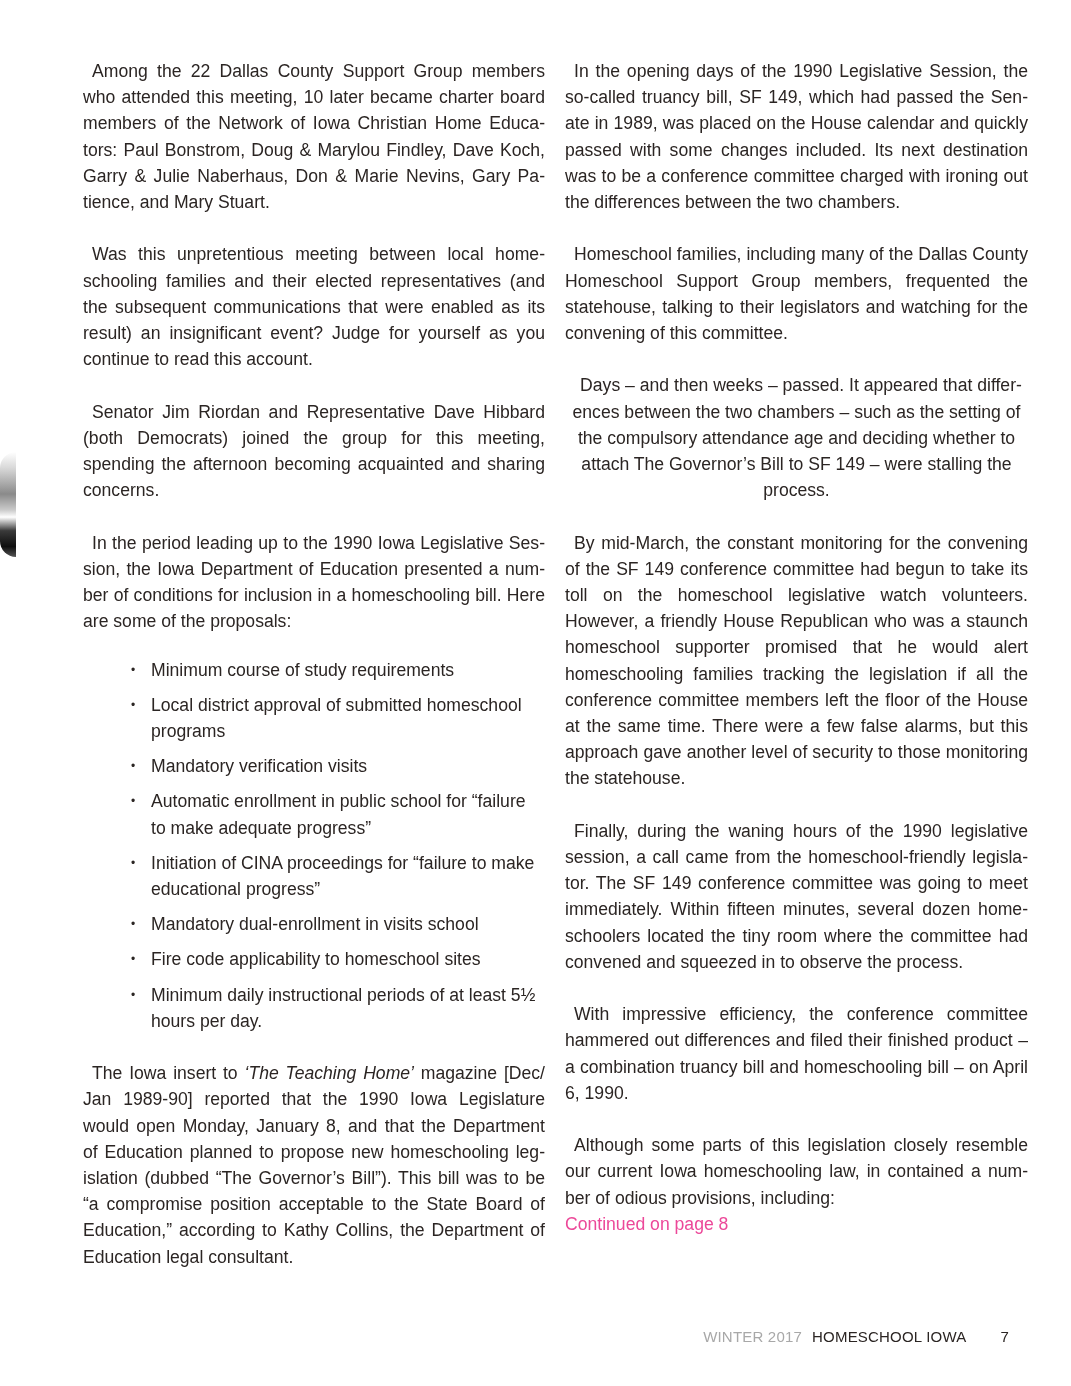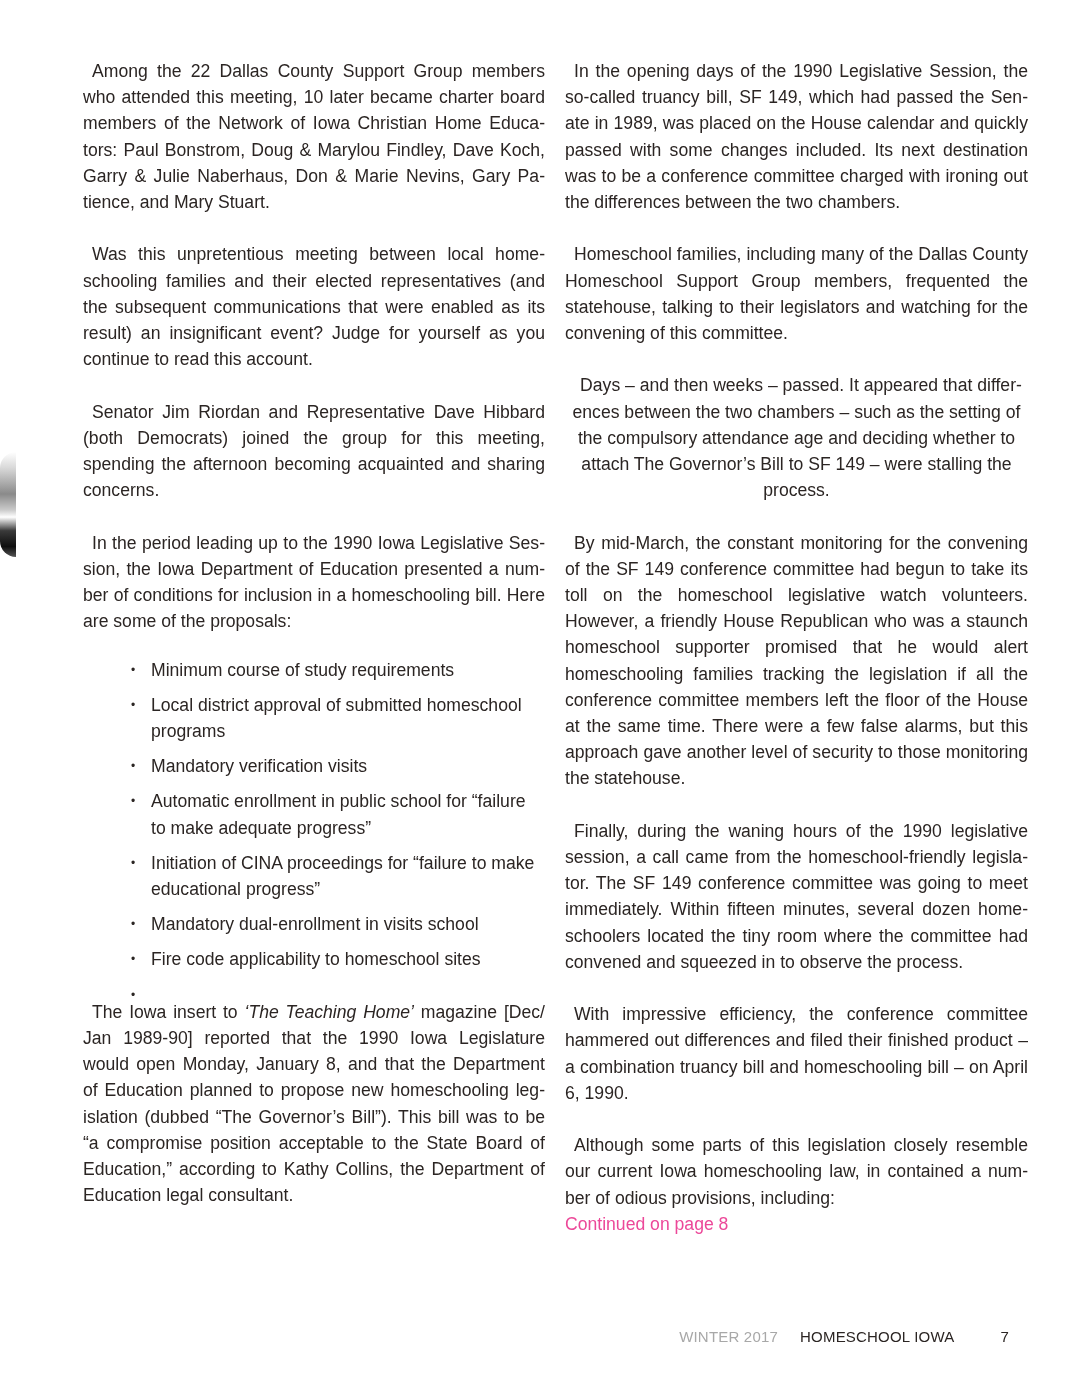--- a/index.html
+++ b/index.html
@@ -24,21 +24,21 @@
     position: relative; padding-left: 24px; margin-bottom: 9px; line-height: 26.2px;
   }
   .bullets li .dot {
     position: absolute; left: 4px; top: 0; font-size: 12px;
   }
   .continued {
     text-align: left; color: #ec4899; margin-top: -26px;
   }
   .footer {
     position: absolute; top: 1328px; right: 62px;
-    font-size: 15px; letter-spacing: 0.2px; display: flex; gap: 22px; align-items: flex-end;
+    font-size: 15px; letter-spacing: 0.2px; display: flex; gap: 10px; align-items: flex-end;
   }
   .footer .issue { color: #a8a8a8; }
   .footer .mag { color: #2b2523; }
   .footer .pagenum { color: #2b2523; margin-left: 24px; }
   .edge-photo {
     position: absolute; left: 0; top: 452px; width: 16px; height: 105px;
     background: linear-gradient(180deg, #ffffff 0%, #d9d9d9 15%, #8a8a8a 40%, #c9c9c9 55%, #ffffff 62%, #3a3a3a 75%, #0e0e0e 90%, #555 100%);
     border-radius: 40px 0 0 40px;
   }
   em { }
@@ -54,21 +54,21 @@
   <p class="para">Senator Jim Riordan and Representative Dave Hibbard (both Democrats) joined the group for this meeting, spending the afternoon becoming acquainted and shar­ing concerns.</p>
   <p class="para">In the period leading up to the 1990 Iowa Legislative Ses­sion, the Iowa Department of Education presented a num­ber of conditions for inclusion in a homeschooling bill. Here are some of the proposals:</p>
   <ul class="bullets">
     <li><span class="dot">•</span><span>Minimum course of study requirements</span></li>
     <li><span class="dot">•</span><span>Local district approval of submitted homeschool programs</span></li>
     <li><span class="dot">•</span><span>Mandatory verification visits</span></li>
     <li><span class="dot">•</span><span>Automatic enrollment in public school for “failure to make adequate progress”</span></li>
     <li><span class="dot">•</span><span>Initiation of CINA proceedings for “failure to make educational progress”</span></li>
     <li><span class="dot">•</span><span>Mandatory dual-enrollment in visits school</span></li>
     <li><span class="dot">•</span><span>Fire code applicability to homeschool sites</span></li>
-    <li><span class="dot">•</span></li>
+    <li><span class="dot">•</span><span>Minimum daily instructional periods of at least 5½ hours per day.</span></li>
   </ul>
   <p class="para"><span>The Iowa insert to </span><em>‘The Teaching Home’</em><span> magazine [Dec/ Jan 1989-90] reported that the 1990 Iowa Legislature would open Monday, January 8, and that the Department of Education planned to propose new homeschooling leg­islation (dubbed “The Governor’s Bill”). This bill was to be “a compromise position acceptable to the State Board of Education,” according to Kathy Collins, the Department of Education legal consultant.</span></p>
 </div>
 
 <div class="col col-right">
   <p class="para">In the opening days of the 1990 Legislative Session, the so-called truancy bill, SF 149, which had passed the Sen­ate in 1989, was placed on the House calendar and quickly passed with some changes included. Its next destination was to be a conference committee charged with ironing out the differences between the two chambers.</p>
   <p class="para">Homeschool families, including many of the Dallas Coun­ty Homeschool Support Group members, frequented the statehouse, talking to their legislators and watching for the convening of this committee.</p>
   <p class="para ragged">Days – and then weeks – passed. It appeared that differ­ences between the two chambers – such as the setting of the compulsory attendance age and deciding whether to attach The Governor’s Bill to SF 149 – were stalling the process.</p>
   <p class="para">By mid-March, the constant monitoring for the conven­ing of the SF 149 conference committee had begun to take its toll on the homeschool legislative watch volun­teers. However, a friendly House Republican who was a staunch homeschool supporter promised that he would alert homeschooling families tracking the legislation if all the conference committee members left the floor of the House at the same time. There were a few false alarms, but this approach gave another level of security to those mon­itoring the statehouse.</p>
   <p class="para">Finally, during the waning hours of the 1990 legislative session, a call came from the homeschool-friendly legisla­tor. The SF 149 conference committee was going to meet immediately. Within fifteen minutes, several dozen home­schoolers located the tiny room where the committee had convened and squeezed in to observe the process.</p>

